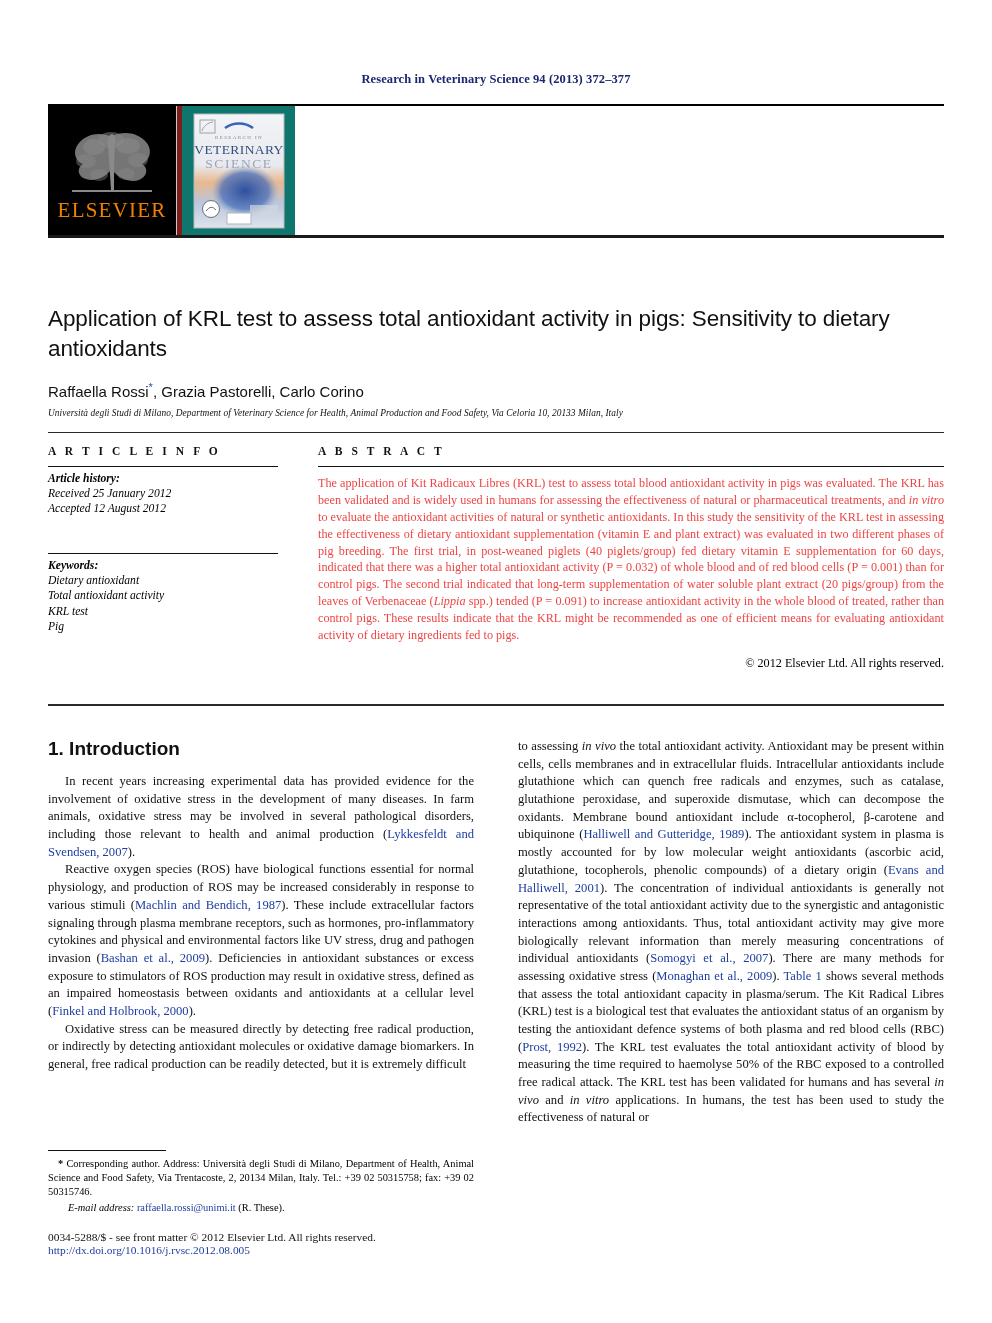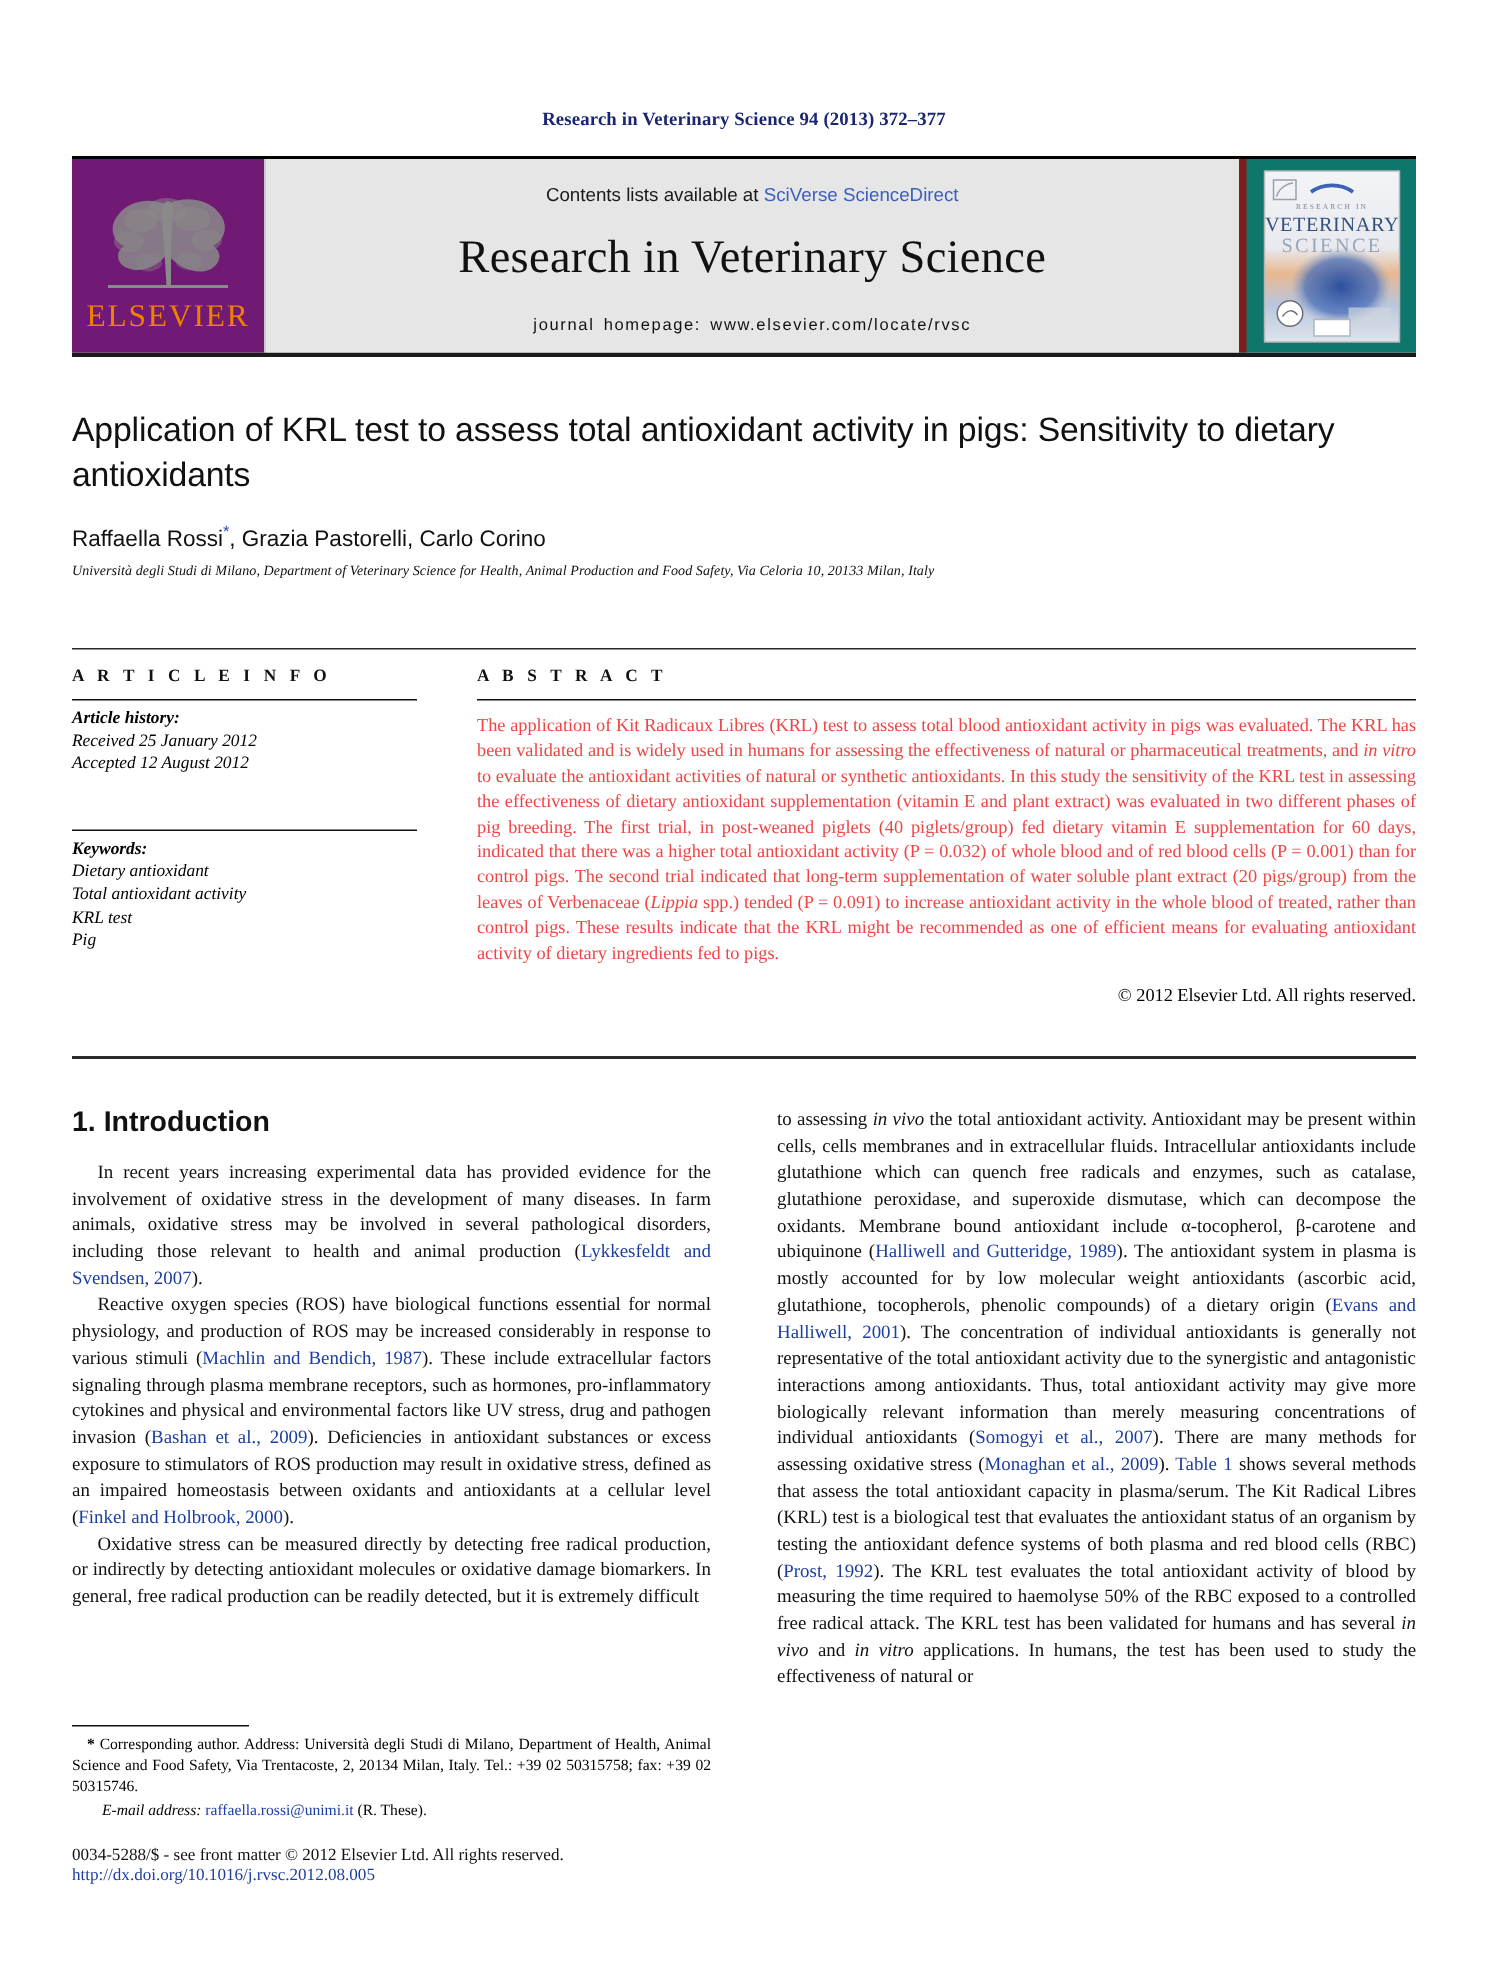--- a/index.html
+++ b/index.html
@@ -35,21 +35,21 @@
     width: 896px; height: 134px;
     border-top: 2.5px solid #000;
     border-bottom: 3px solid #1a1a1a;
     display: flex;
     align-items: stretch;
   }
   .elsevier-box {
     width: 129px;
     flex: 0 0 129px;
     border-right: 1px solid #c9c9c9;
-    background: #701a75;
+    background: #000000;
     display: flex;
     flex-direction: column;
     align-items: center;
     justify-content: center;
     padding-top: 4px;
   }
   .tree-svg { display:block; }
   .elsevier-word {
     font-family: "Liberation Serif", serif;
     font-size: 21px;
@@ -93,21 +93,21 @@
     flex: 0 0 118px;
     border-left: 5px solid #7f1d1d;
     display: flex;
     align-items: center;
     justify-content: center;
     background: #0f766e;
     text-align: center;
   }
 
   
-  .title-block { position: absolute; top: 272px; left: 48px; width: 896px; }
+  .title-block { position: absolute; top: 304px; left: 48px; width: 896px; }
   .article-title {
     font-family: "Liberation Sans", sans-serif;
     font-size: 22.5px;
     font-weight: normal;
     line-height: 1.32;
     color: #111;
     margin: 0;
     letter-spacing: -0.1px;
   }
   .authors {
@@ -265,27 +265,20 @@
           <ellipse cx="20" cy="38" rx="10" ry="7" opacity=".45"></ellipse>
           <ellipse cx="72" cy="37" rx="10" ry="7" opacity=".45"></ellipse>
           <ellipse cx="33" cy="52" rx="9" ry="6" opacity=".4"></ellipse>
           <ellipse cx="60" cy="51" rx="9" ry="6" opacity=".4"></ellipse>
         </g>
         <rect x="6" y="67" width="80" height="2" fill="#8a8a8a"></rect>
       </svg>
       <div class="elsevier-word">ELSEVIER</div>
     </div>
 
-    <div class="journal-center">
-      <div class="contents-line">
-        <span>Contents lists available at </span><span class="sd-link">SciVerse ScienceDirect</span>
-      </div>
-      <div class="journal-title">Research in Veterinary Science</div>
-      <div class="homepage-line">journal homepage: www.elsevier.com/locate/rvsc</div>
-    </div>
 
     <div class="cover-box">
       <svg width="92" height="116" viewBox="0 0 92 116">
         <defs>
           <linearGradient id="cv" x1="0" y1="0" x2="0" y2="1">
             <stop offset="0%" stop-color="#f2f4f7"></stop>
             <stop offset="45%" stop-color="#e8eaef"></stop>
             <stop offset="60%" stop-color="#e8b890"></stop>
             <stop offset="78%" stop-color="#b9c6dd"></stop>
             <stop offset="100%" stop-color="#dfe4ec"></stop>

